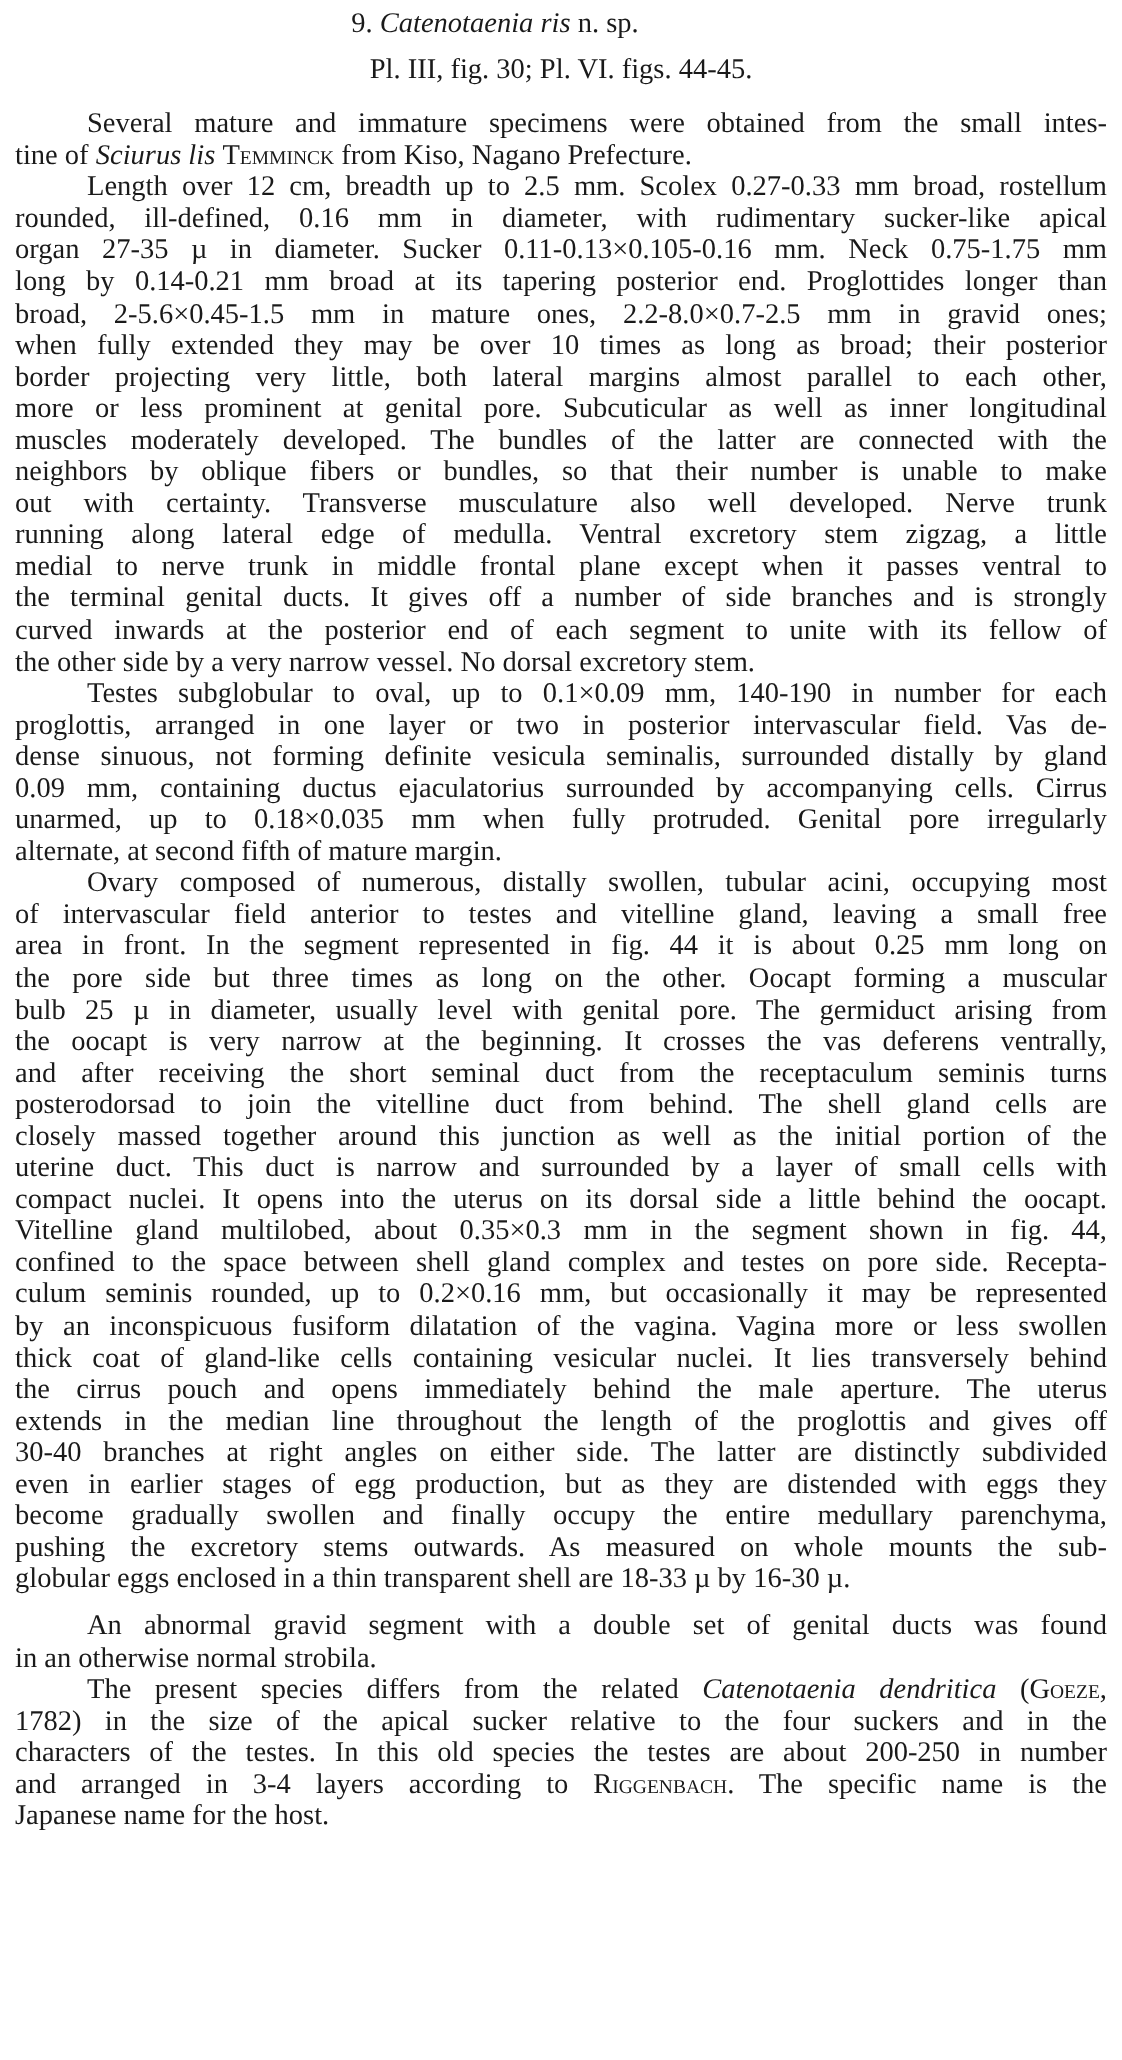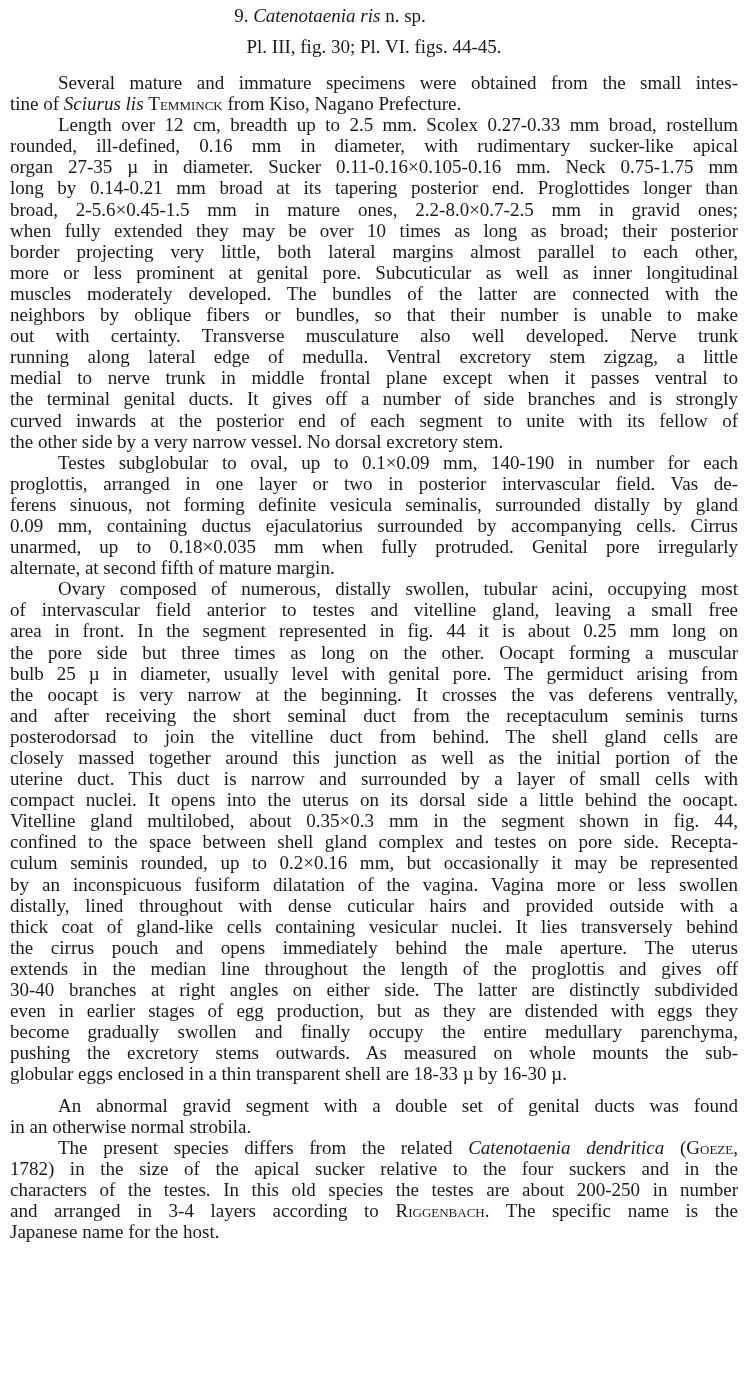--- a/index.html
+++ b/index.html
@@ -42,60 +42,59 @@
   <div class="subtitle">Pl. III, fig. 30; Pl. VI. figs. 44-45.</div>
 
   <div class="body" id="body">
       <div>
         <span class="line indent">Several mature and immature specimens were obtained from the small intes-</span>
         <span class="line last">tine of <span class="it">Sciurus lis</span> <span class="sc">Temminck</span>   from Kiso, Nagano Prefecture.</span>
       </div>
       <div>
         <span class="line indent">Length over 12 cm, breadth up to 2.5 mm.  Scolex 0.27-0.33 mm broad, rostellum</span>
         <span class="line">rounded,  ill-defined,  0.16 mm  in  diameter,  with  rudimentary  sucker-like  apical</span>
-        <span class="line">organ 27-35 µ in diameter.   Sucker 0.11-0.16×0.105-0.16 mm.   Neck 0.75-1.75 mm</span>
+        <span class="line">organ 27-35 µ in diameter.   Sucker 0.11-0.13×0.105-0.16 mm.   Neck 0.75-1.75 mm</span>
         <span class="line">long by 0.14-0.21 mm broad at its tapering posterior end.  Proglottides longer than</span>
         <span class="line">broad,  2-5.6×0.45-1.5 mm  in  mature  ones,  2.2-8.0×0.7-2.5 mm  in  gravid  ones;</span>
         <span class="line">when fully extended they may be over 10 times as long as broad; their posterior</span>
         <span class="line">border projecting very little, both lateral margins almost parallel to each other,</span>
         <span class="line">more or less prominent at genital pore.  Subcuticular as well as inner longitudinal</span>
         <span class="line">muscles moderately developed.  The bundles of the latter are connected with the</span>
         <span class="line">neighbors by oblique fibers or bundles, so that their number is unable to make</span>
         <span class="line">out with certainty.  Transverse musculature also well developed.  Nerve trunk</span>
         <span class="line">running along lateral edge of medulla.  Ventral excretory stem zigzag, a little</span>
         <span class="line">medial to nerve trunk in middle frontal plane except when it passes ventral to</span>
         <span class="line">the terminal genital ducts.  It gives off a number of side branches and is strongly</span>
         <span class="line">curved inwards at the posterior end of each segment to unite with its fellow of</span>
         <span class="line last">the other side by a very narrow vessel.  No dorsal excretory stem.</span>
       </div>
       <div>
         <span class="line indent">Testes subglobular to oval, up to 0.1×0.09 mm, 140-190 in number for each</span>
         <span class="line">proglottis, arranged in one layer or two in posterior intervascular field.  Vas de-</span>
-        <span class="line">ferens sinuous, not forming definite vesicula seminalis, surrounded distally by gland</span>
+        <span class="line">dense sinuous, not forming definite vesicula seminalis, surrounded distally by gland</span>
         <span class="line">0.09 mm, containing ductus ejaculatorius surrounded by accompanying cells.  Cirrus</span>
         <span class="line">unarmed, up to 0.18×0.035 mm when fully protruded.   Genital pore irregularly</span>
         <span class="line last">alternate, at second fifth of mature margin.</span>
       </div>
       <div>
         <span class="line indent">Ovary composed of numerous, distally swollen, tubular acini, occupying most</span>
         <span class="line">of intervascular field anterior to testes and vitelline gland, leaving a small free</span>
         <span class="line">area in front.  In the segment represented in fig. 44 it is about 0.25 mm long on</span>
         <span class="line">the pore side but three times as long on the other.  Oocapt forming a muscular</span>
         <span class="line">bulb 25 µ in diameter, usually level with genital pore.  The germiduct arising from</span>
         <span class="line">the oocapt is very narrow at the beginning.  It crosses the vas deferens ventrally,</span>
         <span class="line">and after receiving the short seminal duct from the receptaculum seminis turns</span>
         <span class="line">posterodorsad to join the vitelline duct from behind.   The shell gland cells are</span>
         <span class="line">closely massed together around this junction as well as the initial portion of the</span>
         <span class="line">uterine duct.  This duct is narrow and surrounded by a layer of small cells with</span>
         <span class="line">compact nuclei.  It opens into the uterus on its dorsal side a little behind the oocapt.</span>
         <span class="line">Vitelline gland multilobed, about 0.35×0.3 mm in the segment shown in fig. 44,</span>
         <span class="line">confined to the space between shell gland complex and testes on pore side.  Recepta-</span>
         <span class="line">culum seminis rounded, up to 0.2×0.16 mm, but occasionally it may be represented</span>
         <span class="line">by an inconspicuous fusiform dilatation of the vagina.  Vagina more or less swollen</span>
-        <span class="line">distally, lined throughout with dense cuticular hairs and provided outside with a</span>
         <span class="line">thick coat of gland-like cells containing vesicular nuclei.  It lies transversely behind</span>
         <span class="line">the cirrus pouch and opens immediately behind the male aperture.   The uterus</span>
         <span class="line">extends in the median line throughout the length of the proglottis and gives off</span>
         <span class="line">30-40 branches at right angles on either side.  The latter are distinctly subdivided</span>
         <span class="line">even in earlier stages of egg production, but as they are distended with eggs they</span>
         <span class="line">become gradually swollen and finally occupy the entire medullary parenchyma,</span>
         <span class="line">pushing the excretory stems outwards.   As measured on whole mounts the sub-</span>
         <span class="line last">globular eggs enclosed in a thin transparent shell are 18-33 µ by 16-30 µ.</span>
       </div>
       <div class="gap"></div>

